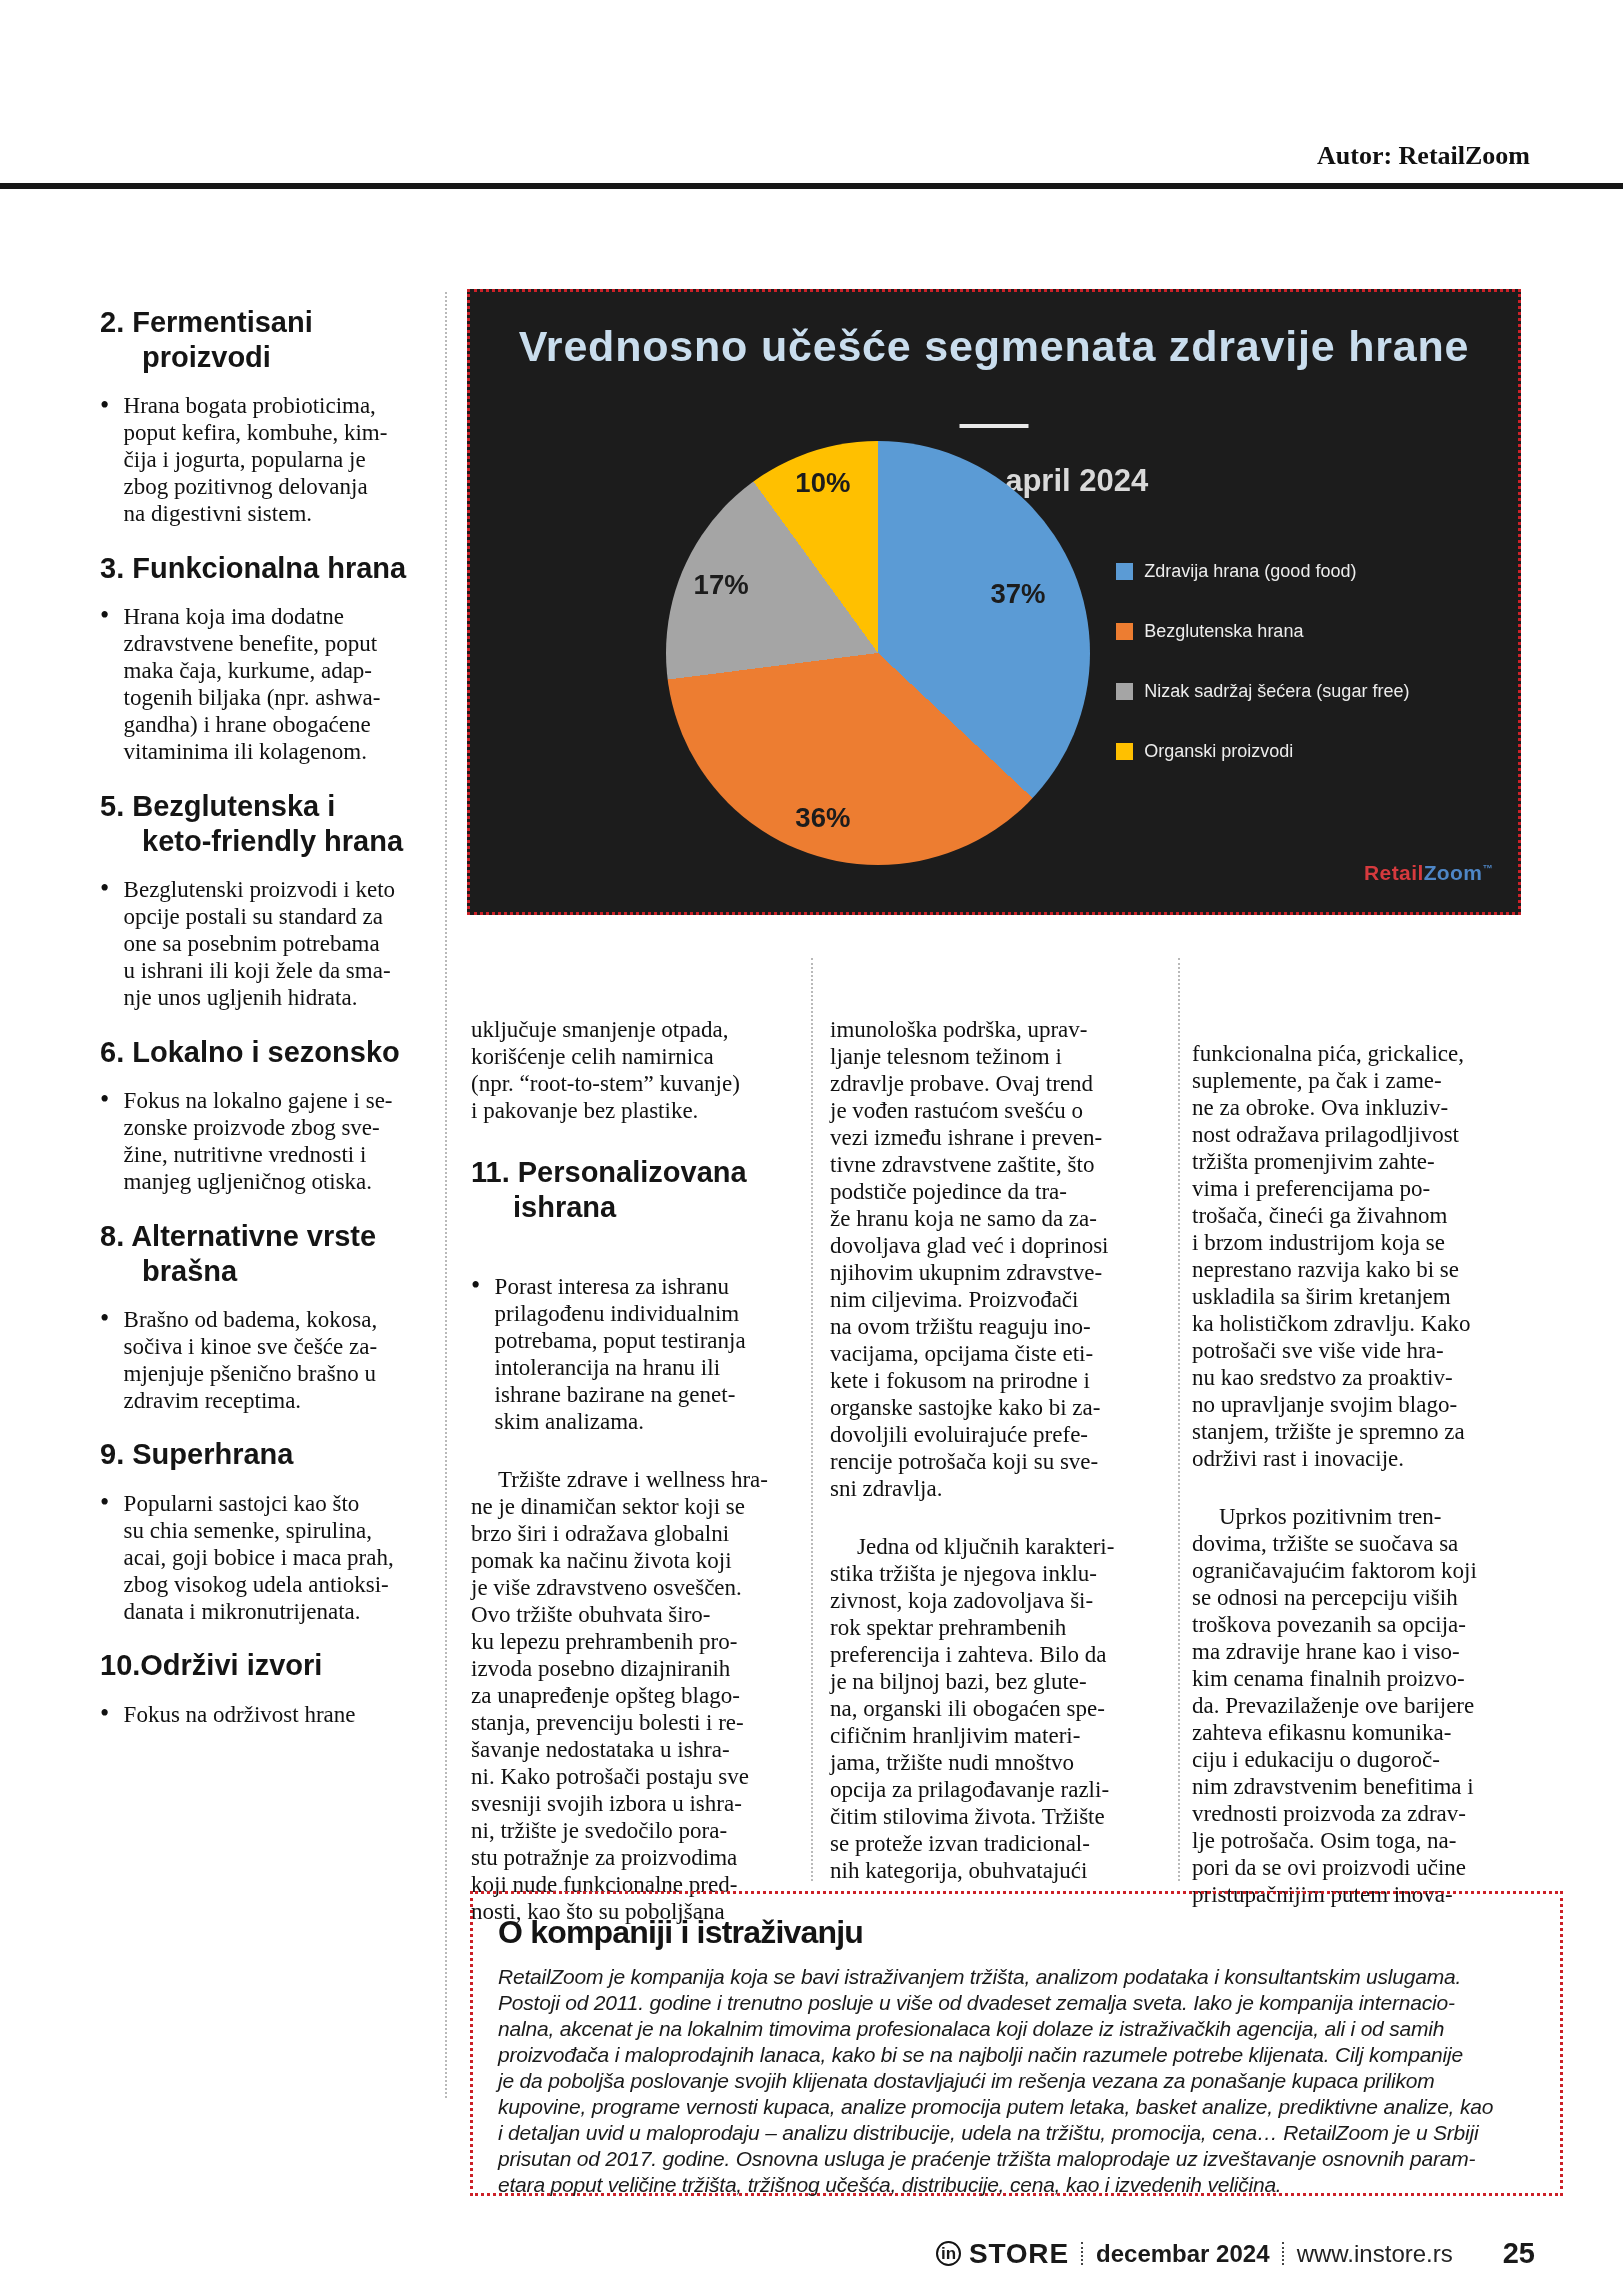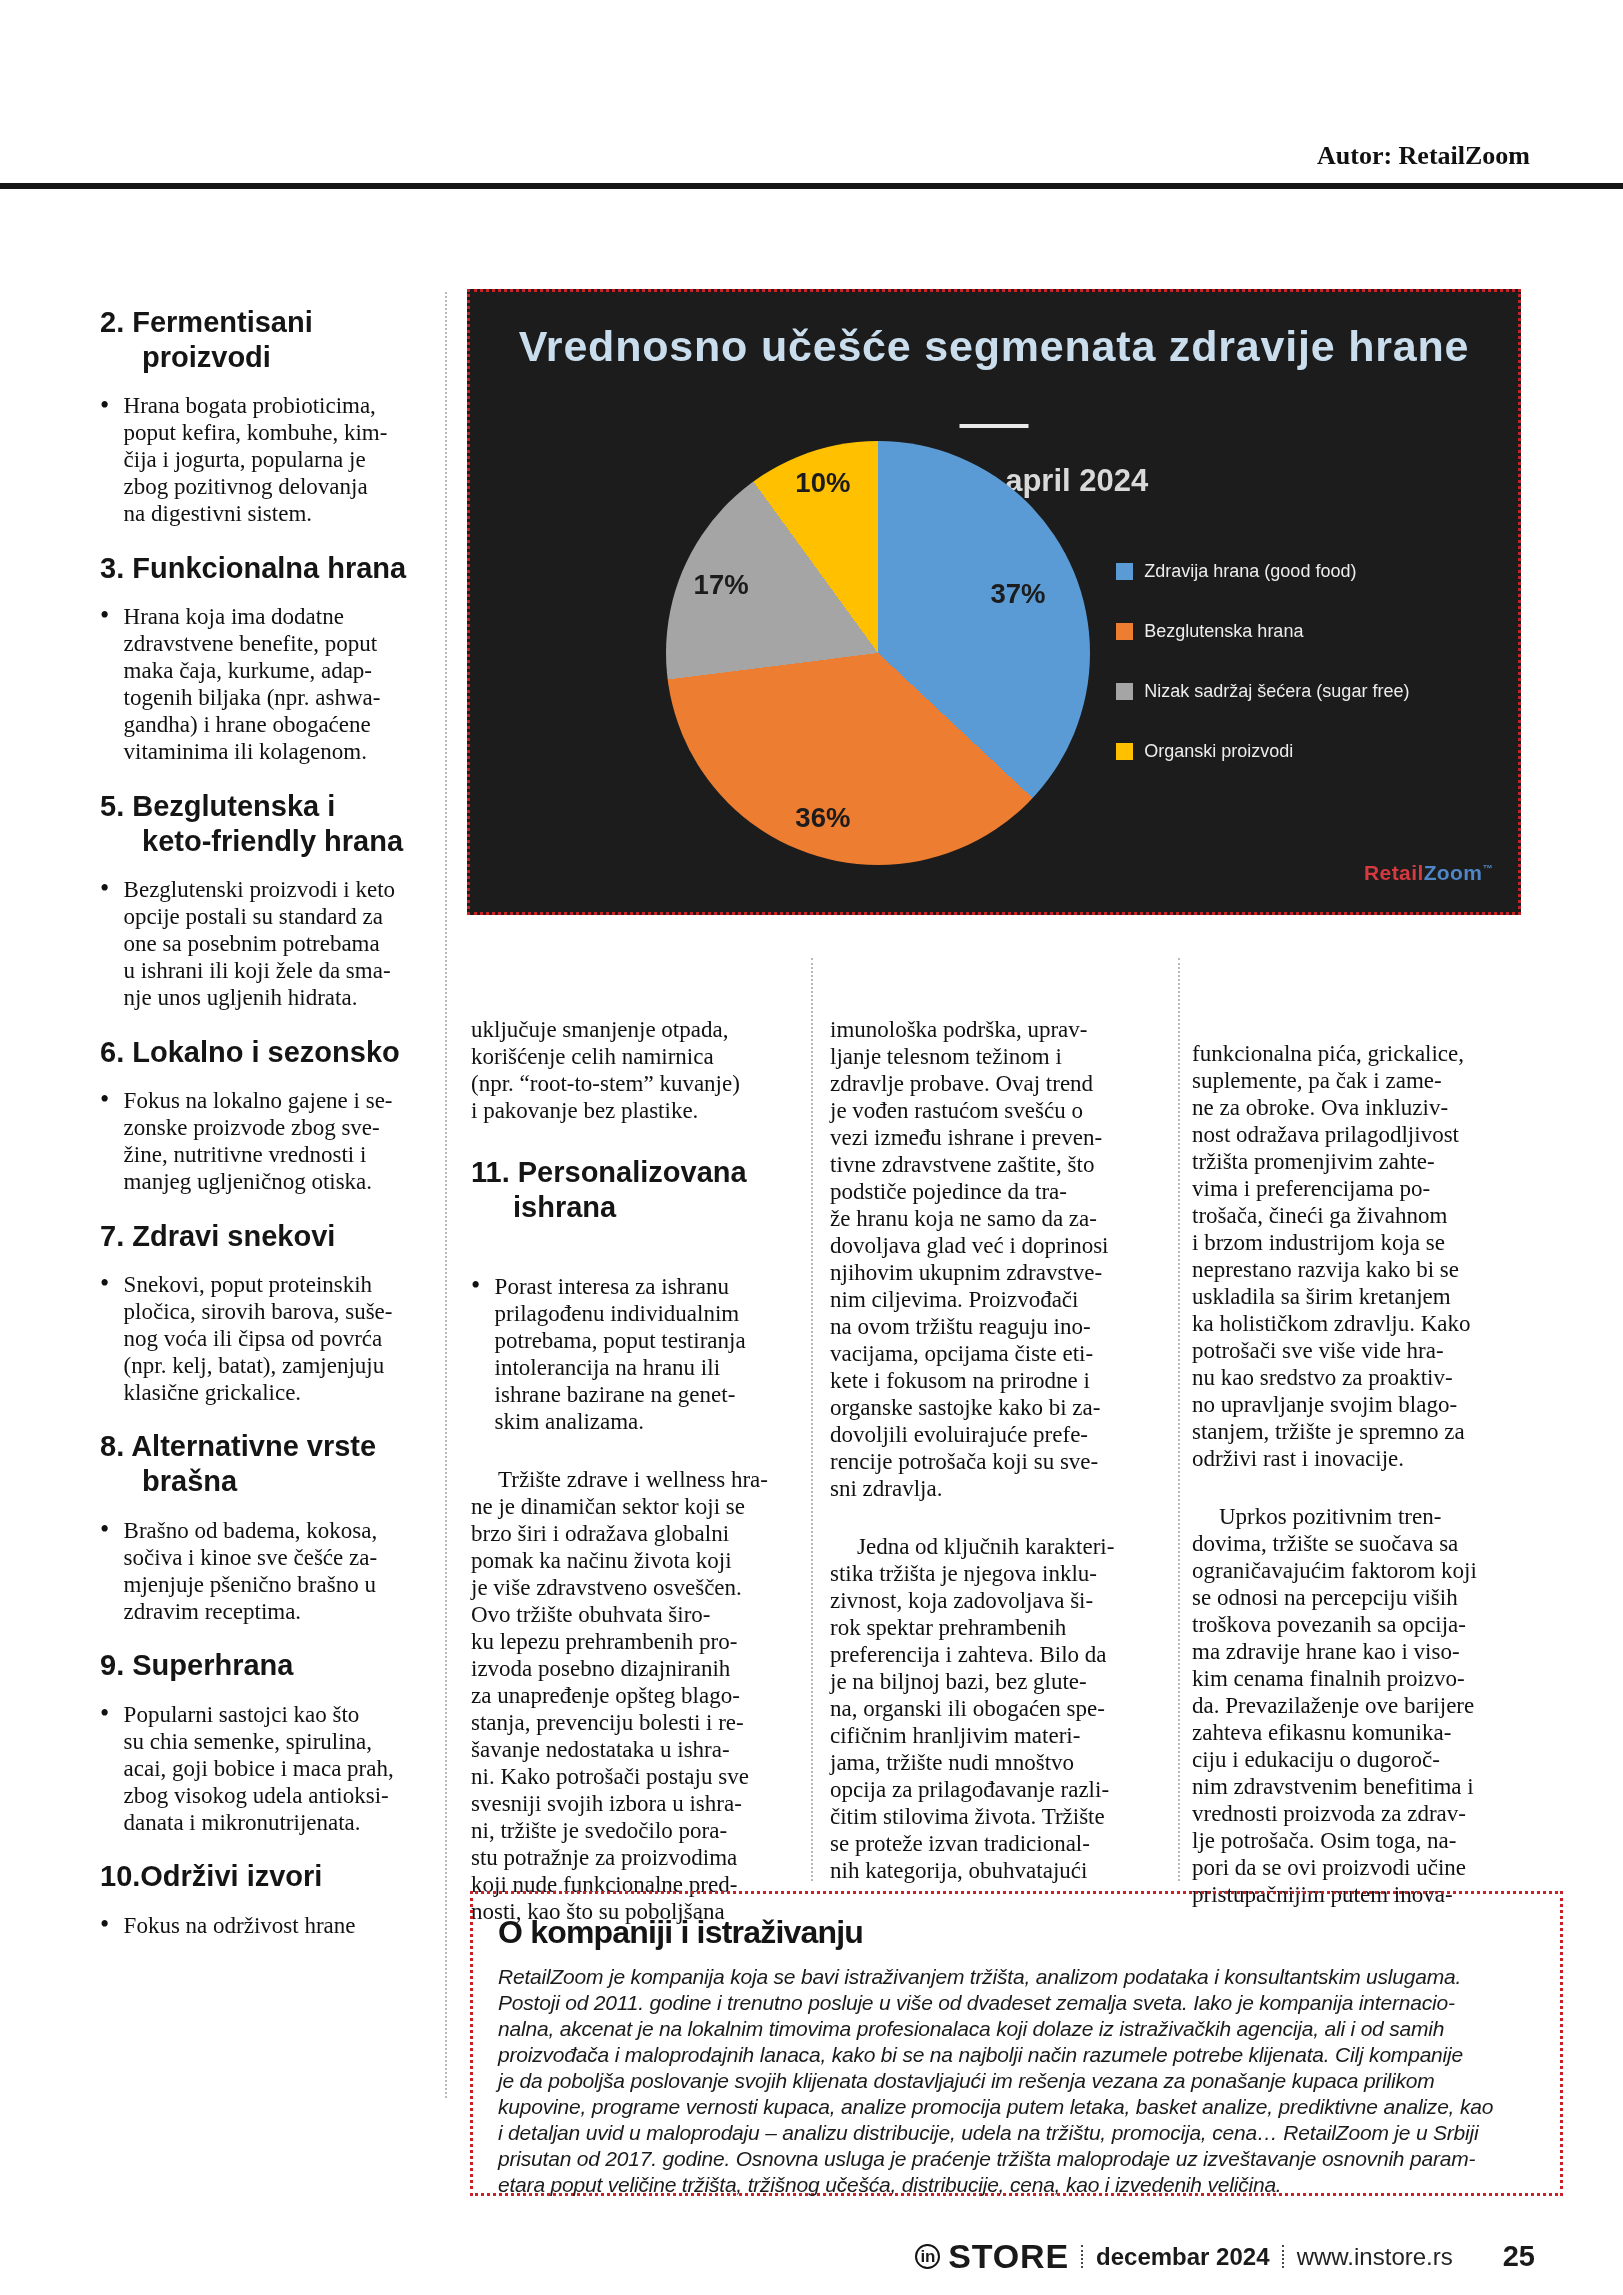--- a/index.html
+++ b/index.html
@@ -79,21 +79,21 @@
   
   .footer{
     position:absolute;top:2237px;right:88px;display:flex;align-items:center;
     font-family:"Liberation Sans",sans-serif;font-size:24px;color:#1a1a1a;
   }
   .footer-logo-circle{
     width:25px;height:25px;border:2.4px solid #141414;border-radius:50%;box-sizing:border-box;
     display:flex;align-items:center;justify-content:center;
     font-size:17px;font-weight:bold;margin-right:7.9px;
   }
-  .footer-brand{font-weight:bold;letter-spacing:0.8px;font-size:34px;}
+  .footer-brand{font-weight:bold;letter-spacing:0.8px;font-size:28px;}
   .footer-sep{border-left:2.4px dotted #444;height:23.6px;margin:0 12.6px;}
   .footer-date{font-weight:bold;}
   .footer-site{color:#222;}
   .footer-page{font-weight:bold;font-size:29px;margin-left:50px;}
 </style>
 </head>
 <body>
 
 <div class="top-rule"></div>
 <div class="author">Autor: RetailZoom</div>
@@ -163,28 +163,20 @@
 one sa posebnim potrebama
 u ishrani ili koji žele da sma-
 nje unos ugljenih hidrata.</p>
   </div>
   <div class="lsec">
     <h3 class="lheading">6. Lokalno i sezonsko</h3>
     <p class="serif bullet">Fokus na lokalno gajene i se-
 zonske proizvode zbog sve-
 žine, nutritivne vrednosti i
 manjeg ugljeničnog otiska.</p>
-  </div>
-  <div class="lsec">
-    <h3 class="lheading">7. Zdravi snekovi</h3>
-    <p class="serif bullet">Snekovi, poput proteinskih
-pločica, sirovih barova, suše-
-nog voća ili čipsa od povrća
-(npr. kelj, batat), zamjenjuju
-klasične grickalice.</p>
   </div>
   <div class="lsec">
     <h3 class="lheading">8. Alternativne vrste
 brašna</h3>
     <p class="serif bullet">Brašno od badema, kokosa,
 sočiva i kinoe sve češće za-
 mjenjuje pšenično brašno u
 zdravim receptima.</p>
   </div>
   <div class="lsec">

